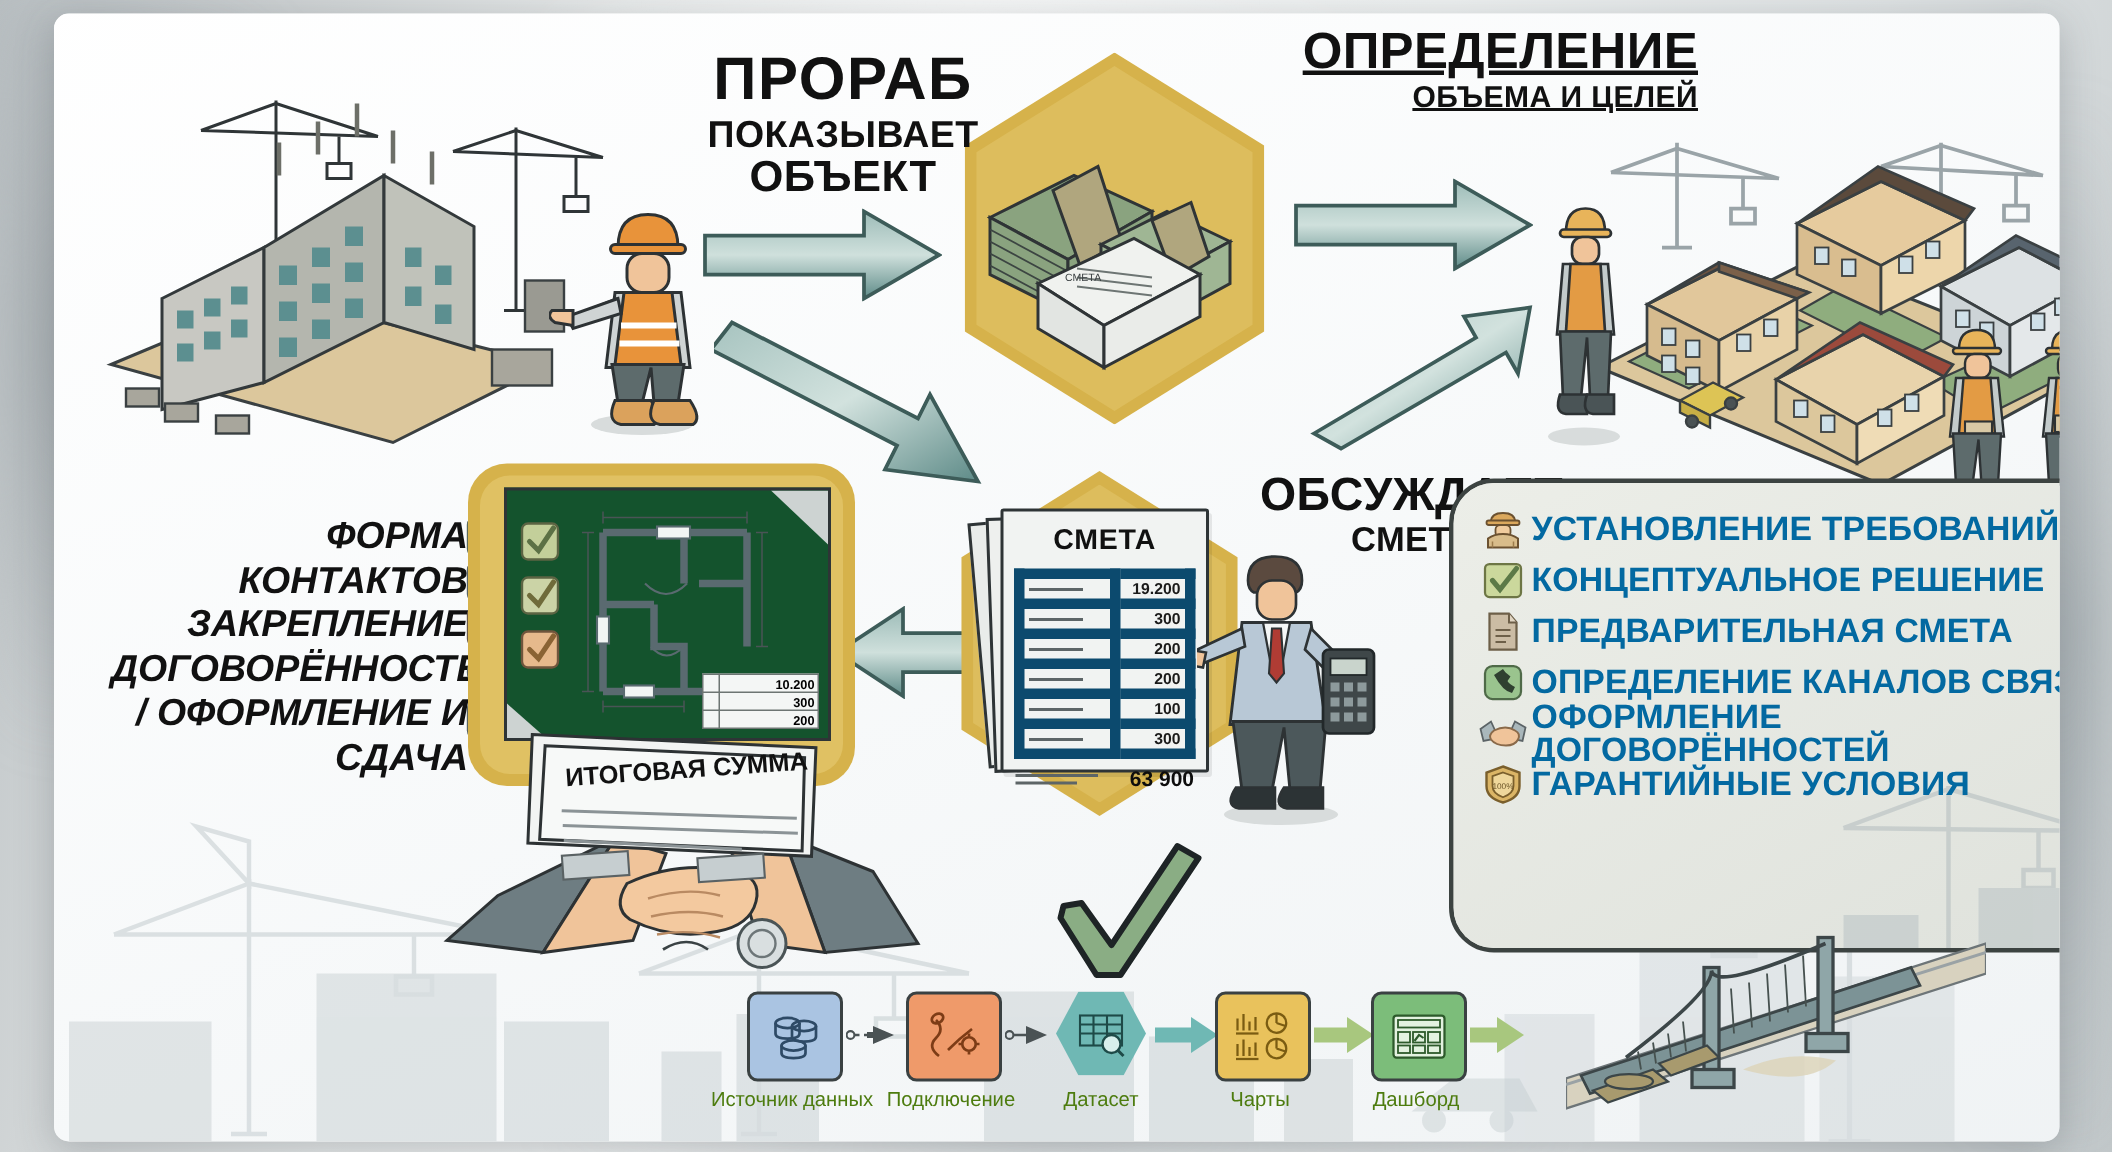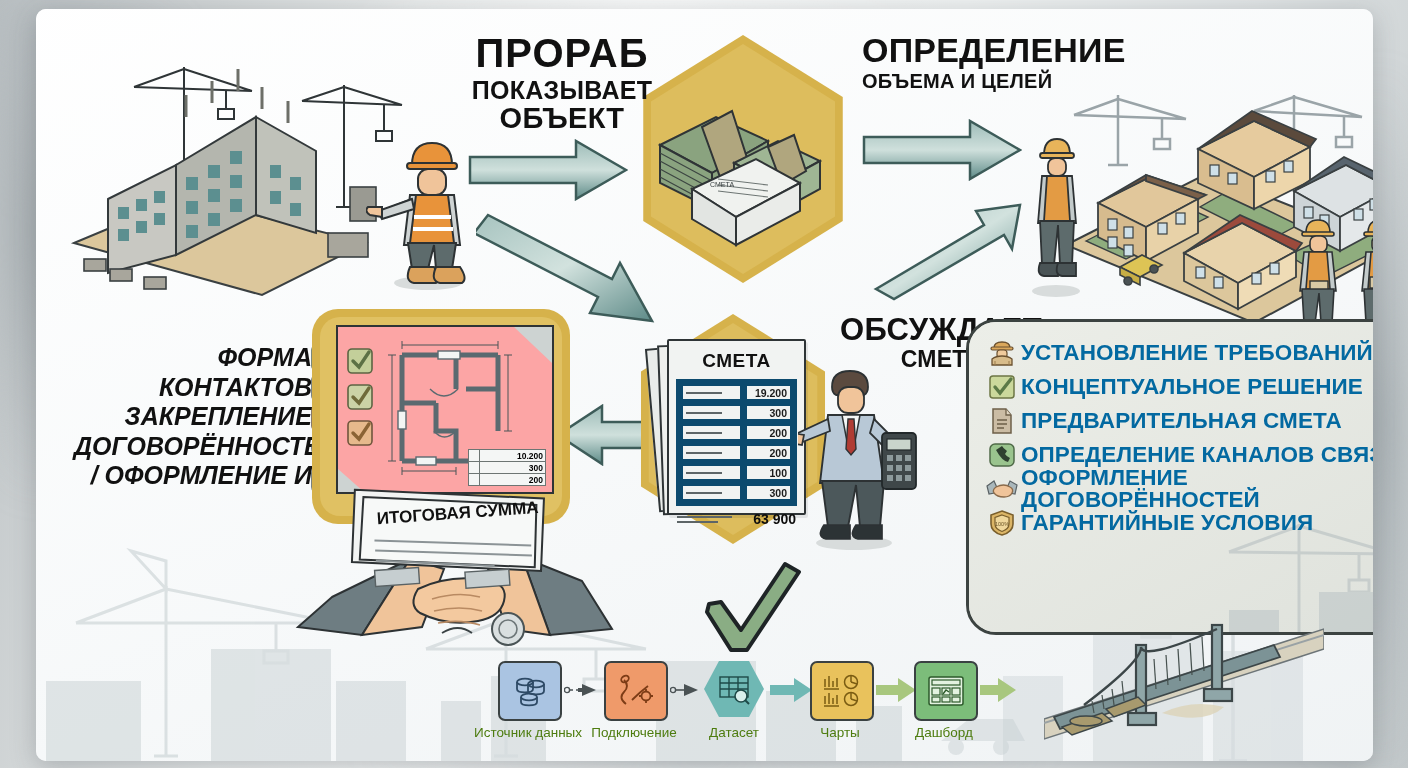--- a/index.html
+++ b/index.html
@@ -37,21 +37,21 @@
   
   .art{position:absolute;}
 
   
   .ttl{font-weight:bold;color:#111;letter-spacing:.3px;line-height:1.0;}
   .t-prorab{left:396px;top:24px;width:260px;text-align:center;}
   .t-prorab .l1{font-size:40px;letter-spacing:1px;}
   .t-prorab .l2{font-size:25px;margin-top:5px;font-weight:bold;}
   .t-prorab .l3{font-size:29px;font-weight:bold;margin-top:1px;}
 
-  .t-opred{left:826px;top:24px;width:270px;text-align:left;}
+  .t-opred{left:826px;top:8px;width:270px;text-align:right;text-decoration:underline;}
   .t-opred .l1{font-size:34px;letter-spacing:.2px;}
   .t-opred .l2{font-size:20px;margin-top:4px;}
 
   .t-obsuzh{left:800px;top:305px;width:210px;text-align:center;}
   .t-obsuzh .l1{font-size:31px;}
   .t-obsuzh .l2{font-size:23px;margin-top:3px;}
 
   .t-left{left:38px;top:334px;width:238px;text-align:right;font-style:italic;}
   .t-left div{font-size:25px;font-weight:bold;color:#111;line-height:1.18;}
 
@@ -76,21 +76,21 @@
   .smeta-table{margin:7px 7px 0 7px;border:1px solid #4a5254;border-collapse:collapse;width:calc(100% - 14px);}
   .smeta-table td{border:7px solid #0c4a6e;height:13px;font-size:10px;padding:0 3px;}
   .smeta-table td.lbl{width:56%;}
   .smeta-table td.val{text-align:right;font-weight:bold;color:#1a1a1a;font-size:10.5px;}
   .smeta-line{height:2px;background:#5d6567;margin:3px 0;width:70%;}
   .smeta-total{display:flex;align-items:center;justify-content:space-between;margin:5px 8px 0 8px;}
   .smeta-total .dash{width:46%;}
   .smeta-total .amt{font-size:14px;font-weight:bold;color:#0d0d0d;}
 
   
-  .bp{position:absolute;left:300px;top:316px;width:214px;height:165px;background:#fca5a5;border:2px solid #2e3436;}
+  .bp{position:absolute;left:300px;top:316px;width:214px;height:165px;background:#14532d;border:2px solid #2e3436;}
   .bp-mini{position:absolute;right:6px;bottom:6px;width:78px;border:1px solid #5a6163;border-collapse:collapse;background:#f4f6f5;}
   .bp-mini td{border:1px solid #6d7573;height:11px;font-size:8.5px;padding:0 2px;}
   .bp-mini td.v{text-align:right;font-weight:bold;}
 
   
   .pipe{position:absolute;left:462px;top:652px;width:450px;height:96px;}
   .pipe-node{position:absolute;top:0;width:60px;height:56px;border:2px solid #3a4142;
     display:flex;align-items:center;justify-content:center;}
   .pipe-lab{position:absolute;top:64px;font-size:13.5px;color:#4d7c0f;white-space:nowrap;text-align:center;}
 
@@ -418,20 +418,21 @@
         <rect x="24" y="62" width="20" height="11" fill="#d8c9a5" stroke="#2d3234" stroke-width="1.4"></rect>
         <path d="M18 74 L50 74 L48 108 L37 108 L35 78 L31 108 L20 108 Z" fill="#5d6b6c" stroke="#2d3234" stroke-width="1.6"></path>
       </g>
     </svg>
 
     <div class="art t-left">
       <div>ФОРМА КОНТАКТОВ</div>
       <div>ЗАКРЕПЛЕНИЕ</div>
       <div>ДОГОВОРЁННОСТЕЙ</div>
       <div>/ ОФОРМЛЕНИЕ И</div>
+      <div>СДАЧА</div>
     </div>
 
     <svg class="art" style="left:272px;top:334px;width:34px;height:150px;" viewBox="0 0 34 150">
       <g>
         <rect x="4" y="2" width="26" height="26" rx="5" fill="#9cc08f" stroke="#5c6b5c" stroke-width="1.6"></rect>
         <path d="M11 9 q6 12 13 13 l2 -4 q-4 -2 -6 -5 l3 -3 q-4 -4 -6 -6 z" fill="#2e3a30"></path>
       </g>
       <g>
         <rect x="4" y="32" width="26" height="26" rx="5" fill="#aab9bc" stroke="#5a6466" stroke-width="1.6"></rect>
         <rect x="9" y="39" width="16" height="12" fill="#e8eeef" stroke="#3a4244" stroke-width="1.4"></rect>

